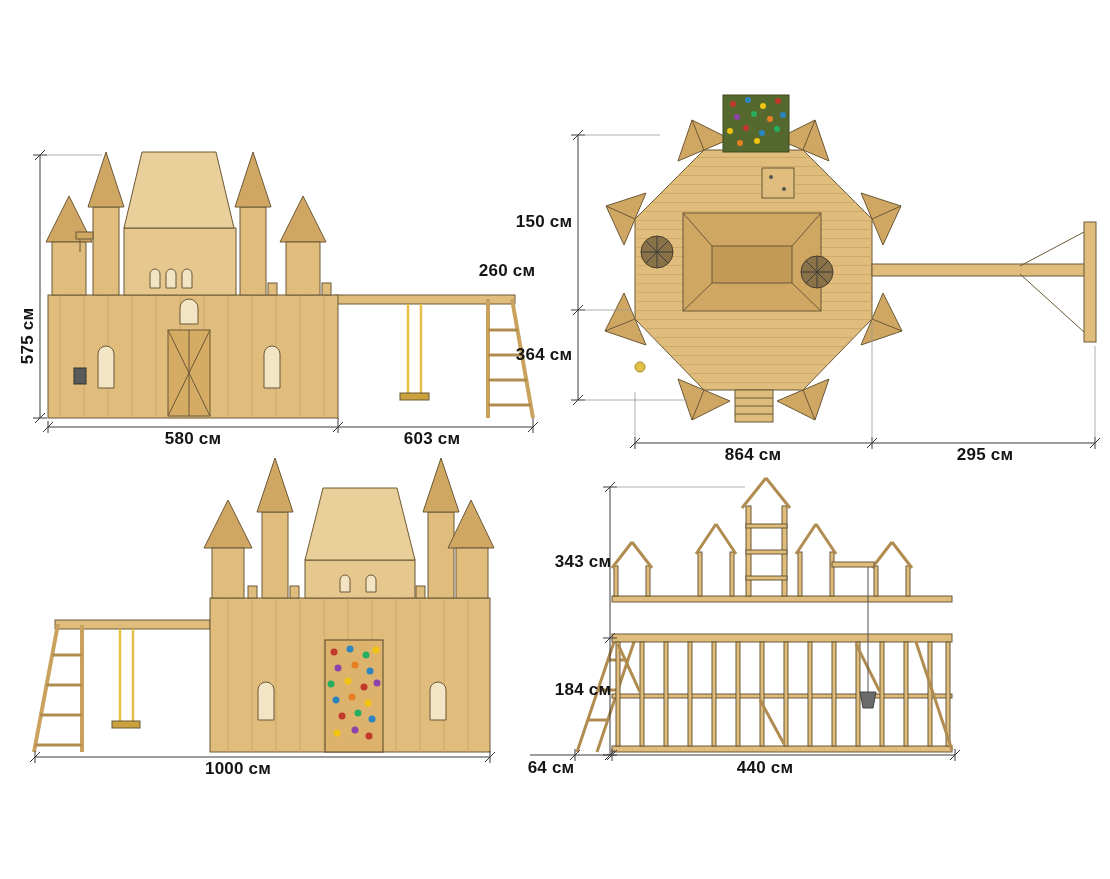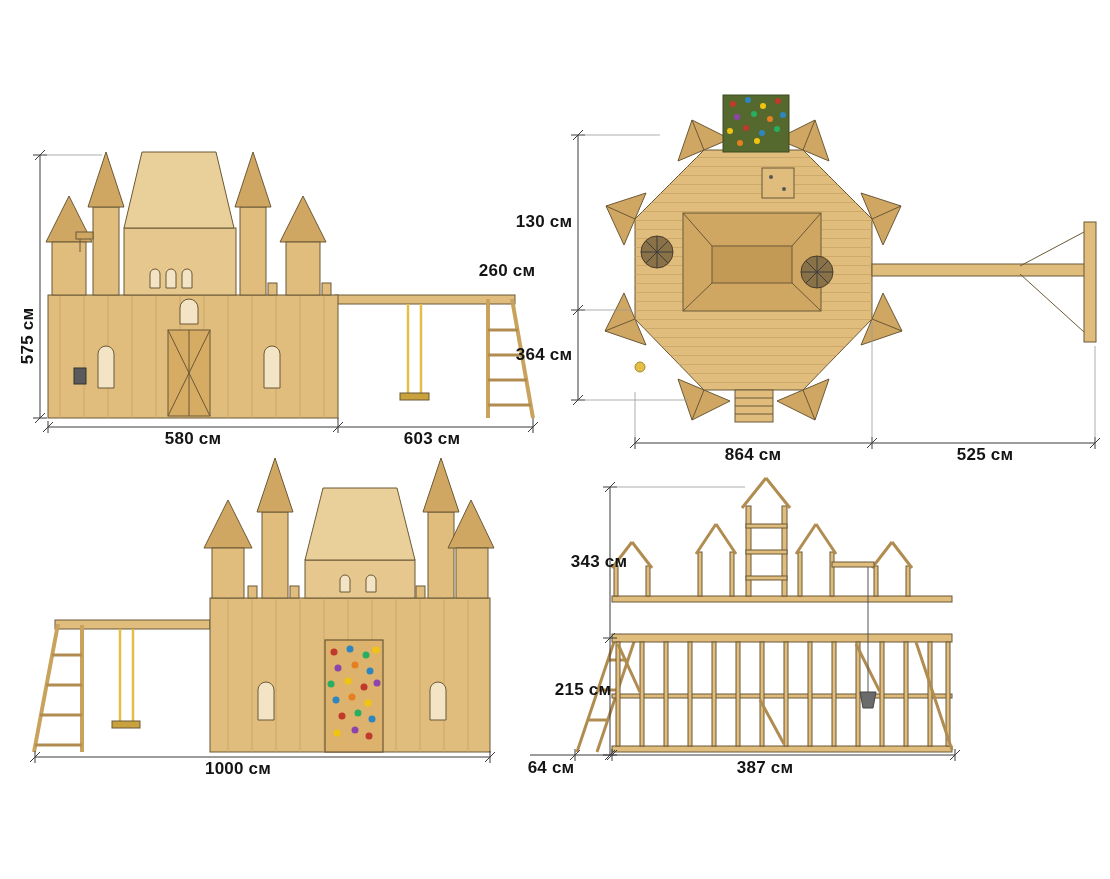--- a/index.html
+++ b/index.html
@@ -389,26 +389,26 @@
       <line x1="607" y1="760" x2="617" y2="750" class="dim"></line>
       <line x1="950" y1="760" x2="960" y2="750" class="dim"></line>
     </g>
   </g>
 </svg>
 
 <div class="dim-label vert" style="left:28px;top:336px">575 см</div>
 <div class="dim-label" style="left:193px;top:439px">580 см</div>
 <div class="dim-label" style="left:432px;top:439px">603 см</div>
 
-<div class="dim-label" style="left:544px;top:222px">130 см</div>
+<div class="dim-label" style="left:544px;top:222px">150 см</div>
 <div class="dim-label" style="left:507px;top:271px">260 см</div>
 <div class="dim-label" style="left:544px;top:355px">364 см</div>
 <div class="dim-label" style="left:753px;top:455px">864 см</div>
-<div class="dim-label" style="left:985px;top:455px">525 см</div>
+<div class="dim-label" style="left:985px;top:455px">295 см</div>
 
 <div class="dim-label" style="left:238px;top:769px">1000 см</div>
 
-<div class="dim-label" style="left:599px;top:562px">343 см</div>
-<div class="dim-label" style="left:583px;top:690px">215 см</div>
+<div class="dim-label" style="left:583px;top:562px">343 см</div>
+<div class="dim-label" style="left:583px;top:690px">184 см</div>
 <div class="dim-label" style="left:551px;top:768px">64 см</div>
-<div class="dim-label" style="left:765px;top:768px">387 см</div>
+<div class="dim-label" style="left:765px;top:768px">440 см</div>
 
 </div>
 
 </body></html>

